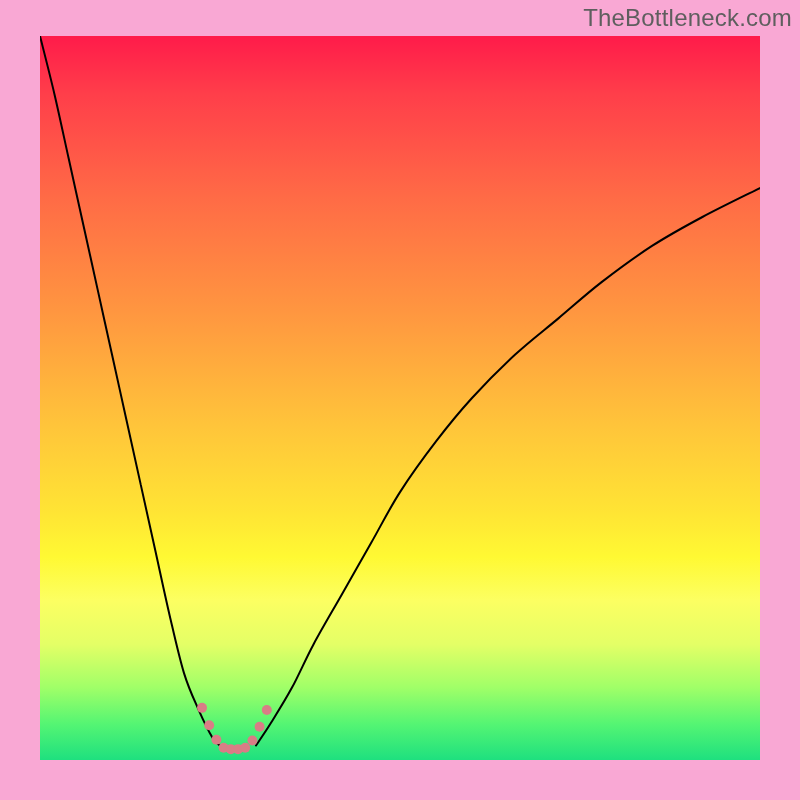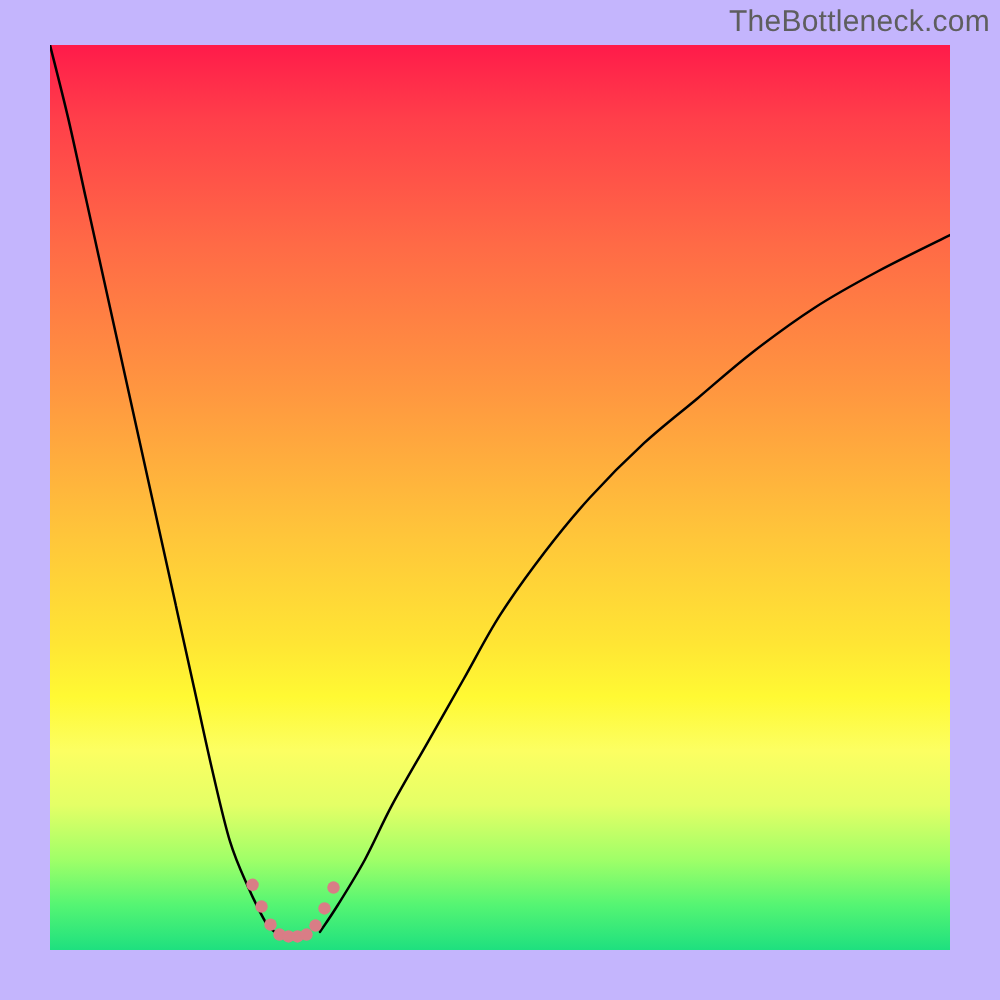--- a/index.html
+++ b/index.html
@@ -1,21 +1,21 @@
 <!DOCTYPE html>
 <html><head>
 <meta charset="utf-8">
 <style>
   * { margin: 0; padding: 0; box-sizing: border-box; }
   html, body { width: 800px; height: 800px; overflow: hidden; background: #000; }
   .frame {
     position: relative;
     width: 800px;
     height: 800px;
-    background: #c4b5fd;
+    background: #f9a8d4;
   }
   .watermark {
     position: absolute;
     top: 4px;
     right: 8px;
     font-family: Arial, Helvetica, sans-serif;
     font-size: 24px;
     font-weight: 500;
     color: #5e5e5e;
     z-index: 10;

